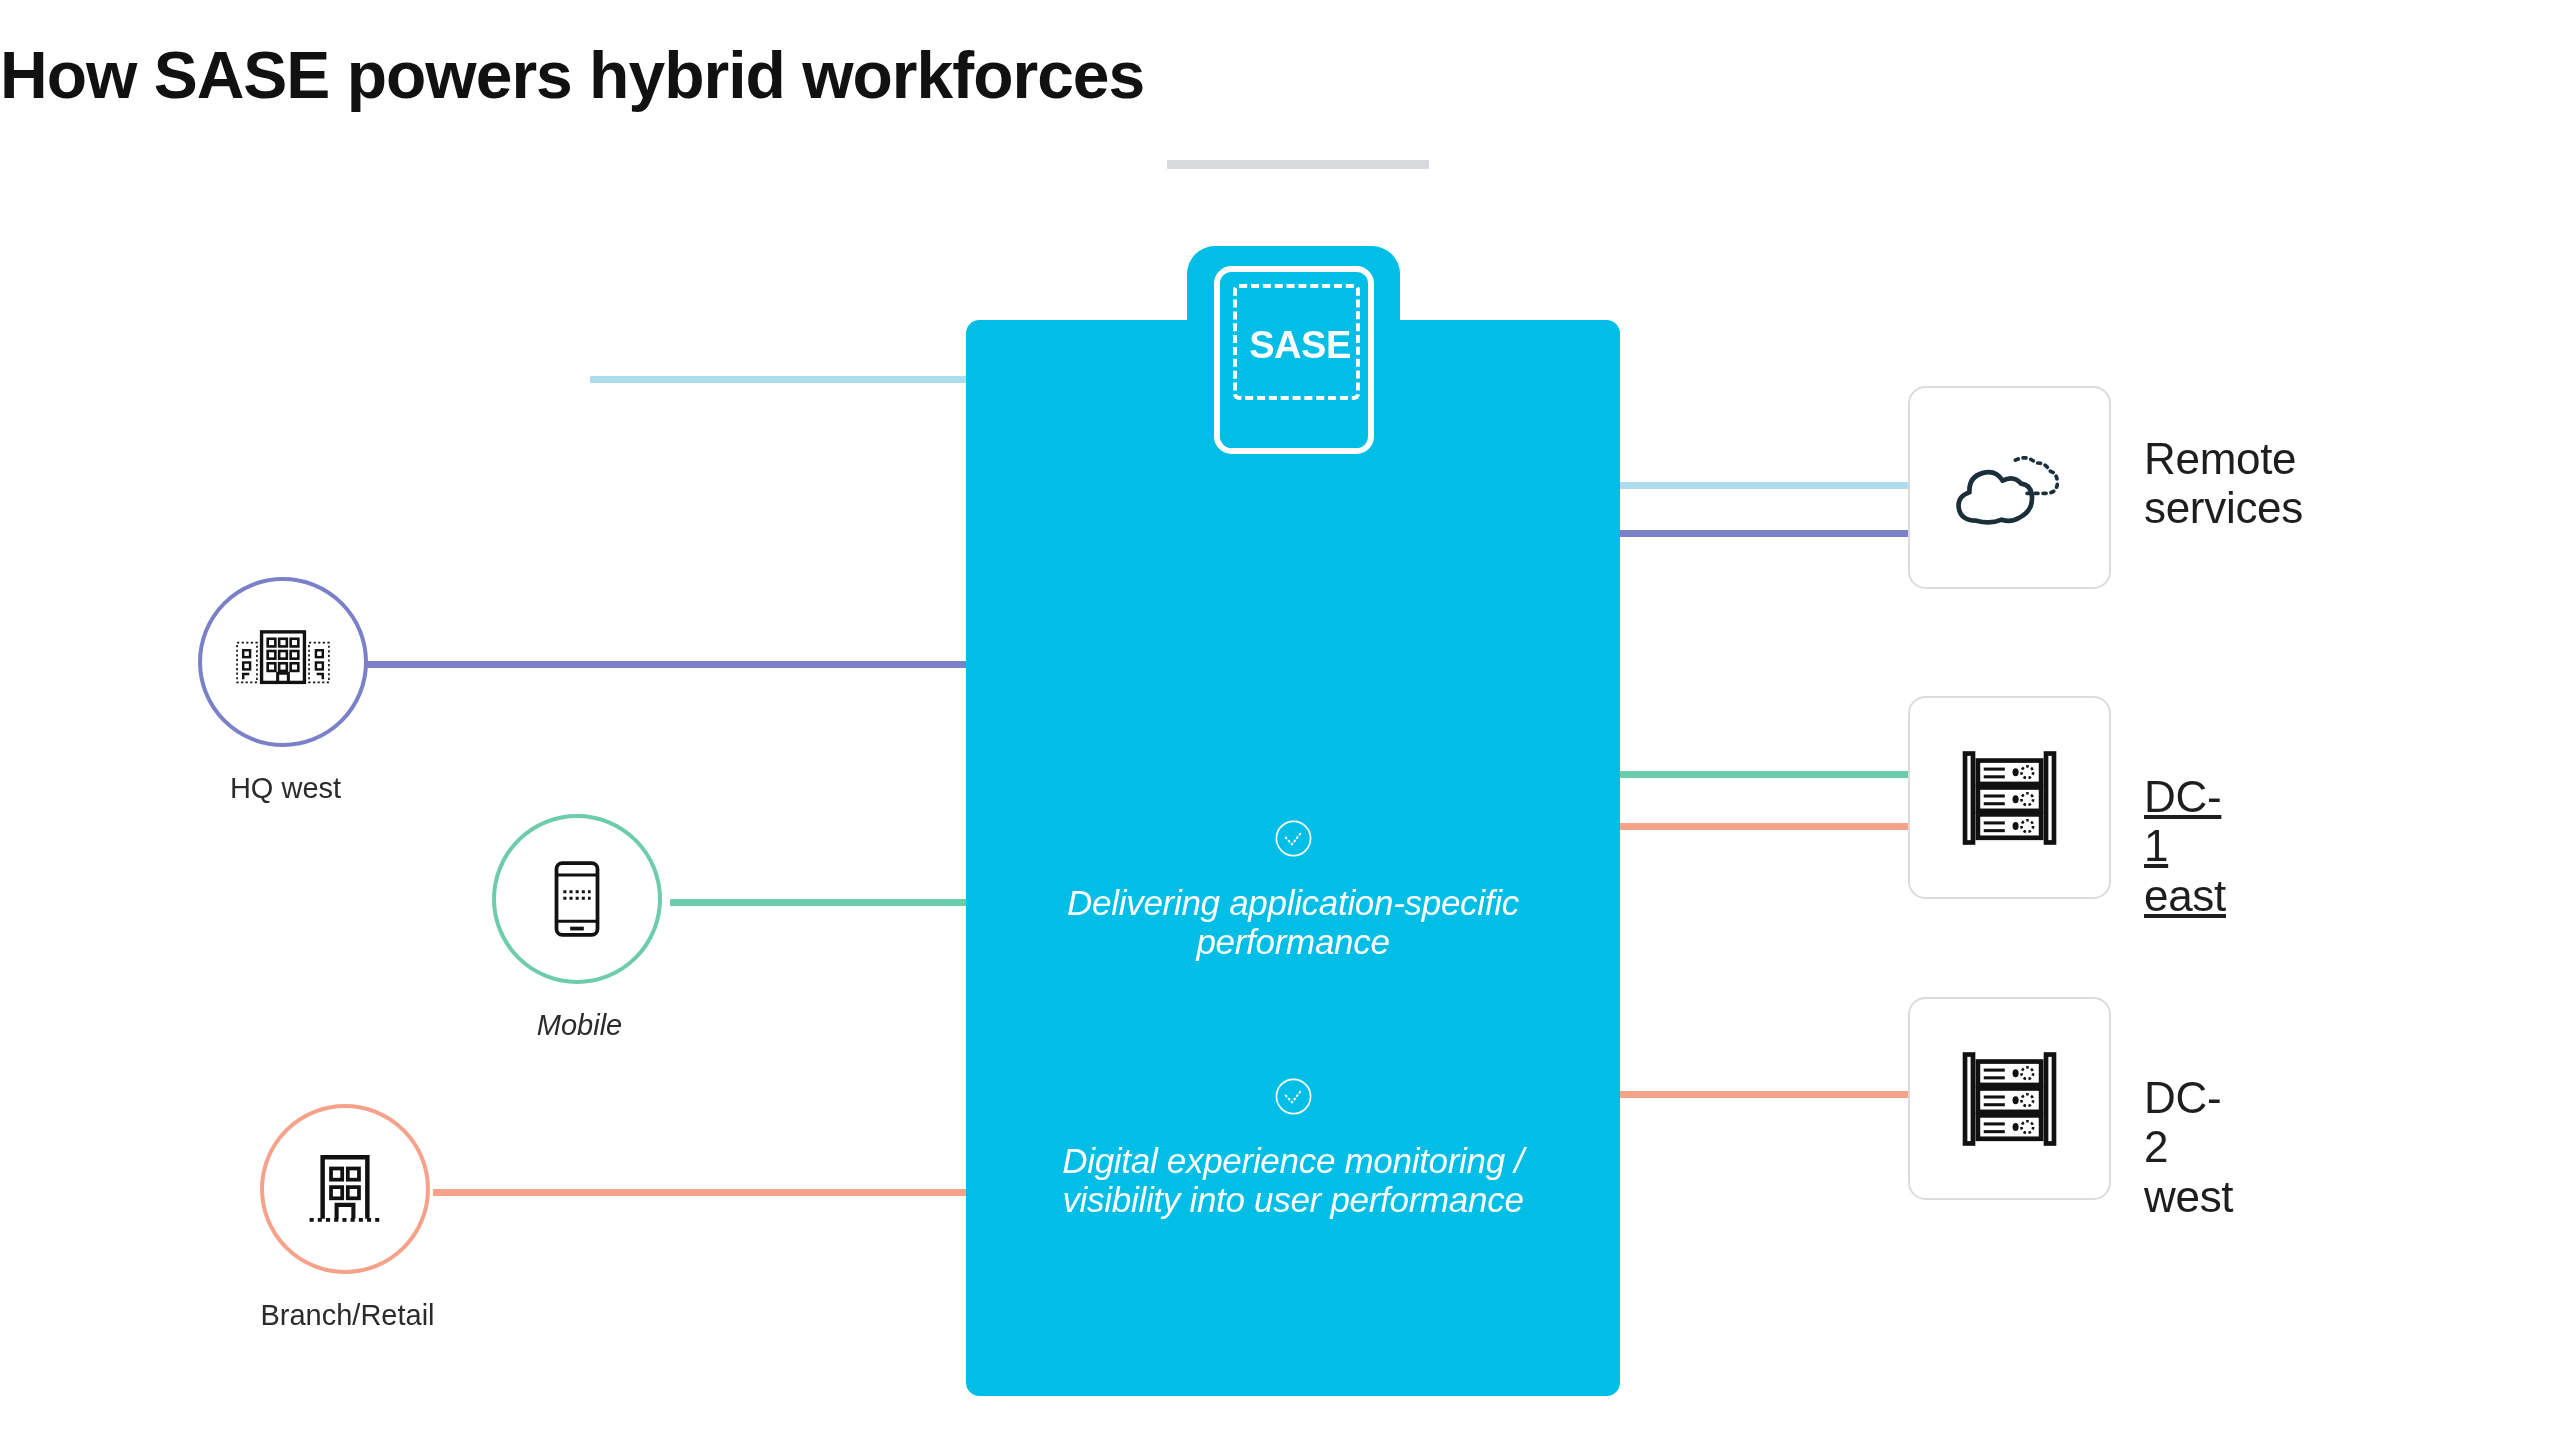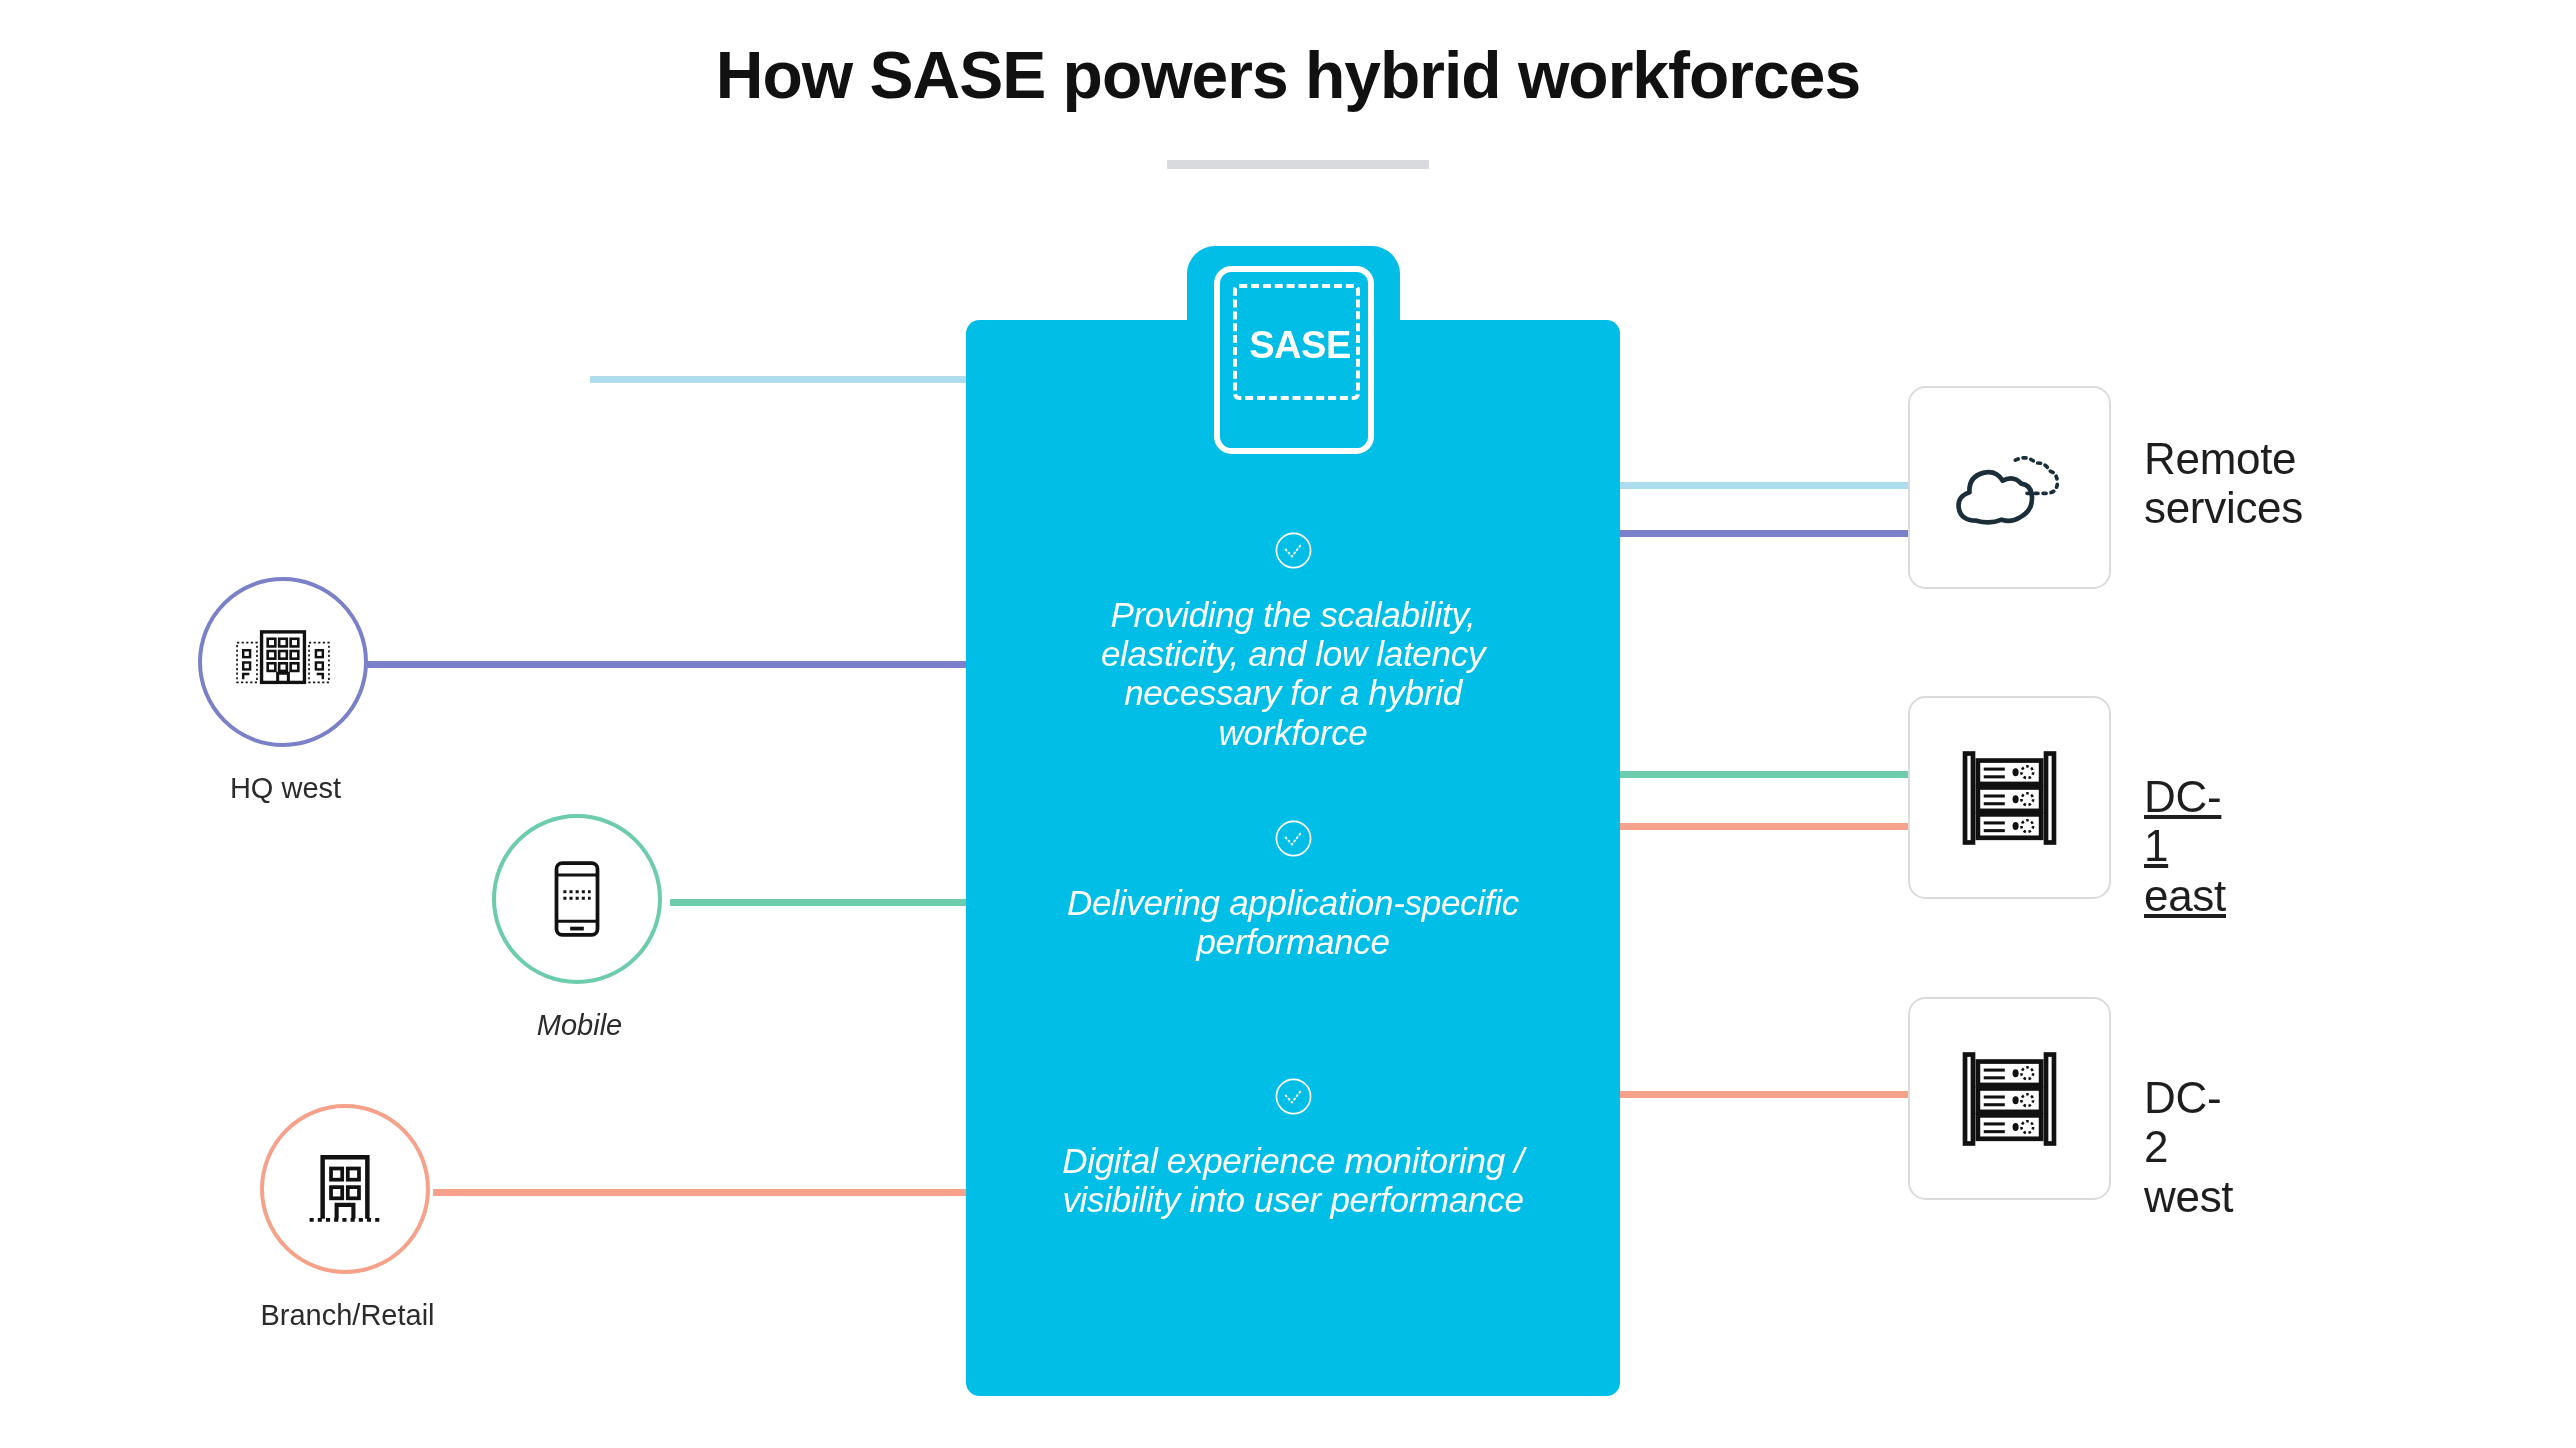--- a/index.html
+++ b/index.html
@@ -4,21 +4,20 @@
 <style>
   * { margin:0; padding:0; box-sizing:border-box; }
   html, body { width:2576px; height:1449px; background:#ffffff; }
   body { font-family:"Liberation Sans", sans-serif; -webkit-font-smoothing:antialiased; }
 
   #stage { position:relative; width:2576px; height:1449px; background:#fff; overflow:hidden; }
 
   
   #page-title {
     position:absolute; left:0; top:37px; width:2576px;
-    text-align:center;
     font-size:66px; font-weight:bold; color:#111111;
     letter-spacing:-1px;
     font-family:"Liberation Sans", sans-serif;
   }
   #title-divider {
     position:absolute; left:1167px; top:160px;
     width:262px; height:9.3px; background:#d8dadd; border-radius:1px;
   }
 
   
@@ -112,27 +111,20 @@
 
   <div id="sase-panel" class="tall"></div>
 
   <div id="sase-badge">
     <div id="sase-badge-inner">
       <div id="sase-badge-dashed"></div>
       <div id="sase-badge-label">SASE</div>
     </div>
   </div>
 
-  <div class="panel-block" style="left:966px; top:531px;">
-    <svg class="check-circle" viewBox="0 0 40 40">
-      <circle cx="20" cy="20" r="17.5" fill="none" stroke="#ffffff" stroke-width="1.7"></circle>
-      <path d="M12 19 L18.5 26 L28.5 13" fill="none" stroke="#ffffff" stroke-width="2" stroke-linecap="round" stroke-dasharray="1.2 3.2"></path>
-    </svg>
-    <div class="panel-text">Providing the scalability, elasticity, and low latency necessary for a hybrid workforce</div>
-  </div>
 
   <div class="panel-block" style="left:966px; top:1077px;">
     <svg class="check-circle" viewBox="0 0 40 40">
       <circle cx="20" cy="20" r="17.5" fill="none" stroke="#ffffff" stroke-width="1.7"></circle>
       <path d="M12 19 L18.5 26 L28.5 13" fill="none" stroke="#ffffff" stroke-width="2" stroke-linecap="round" stroke-dasharray="1.2 3.2"></path>
     </svg>
     <div class="panel-text">Digital experience monitoring / visibility into user performance</div>
   </div>
 
   <div class="panel-block" style="left:966px; top:819px;">

